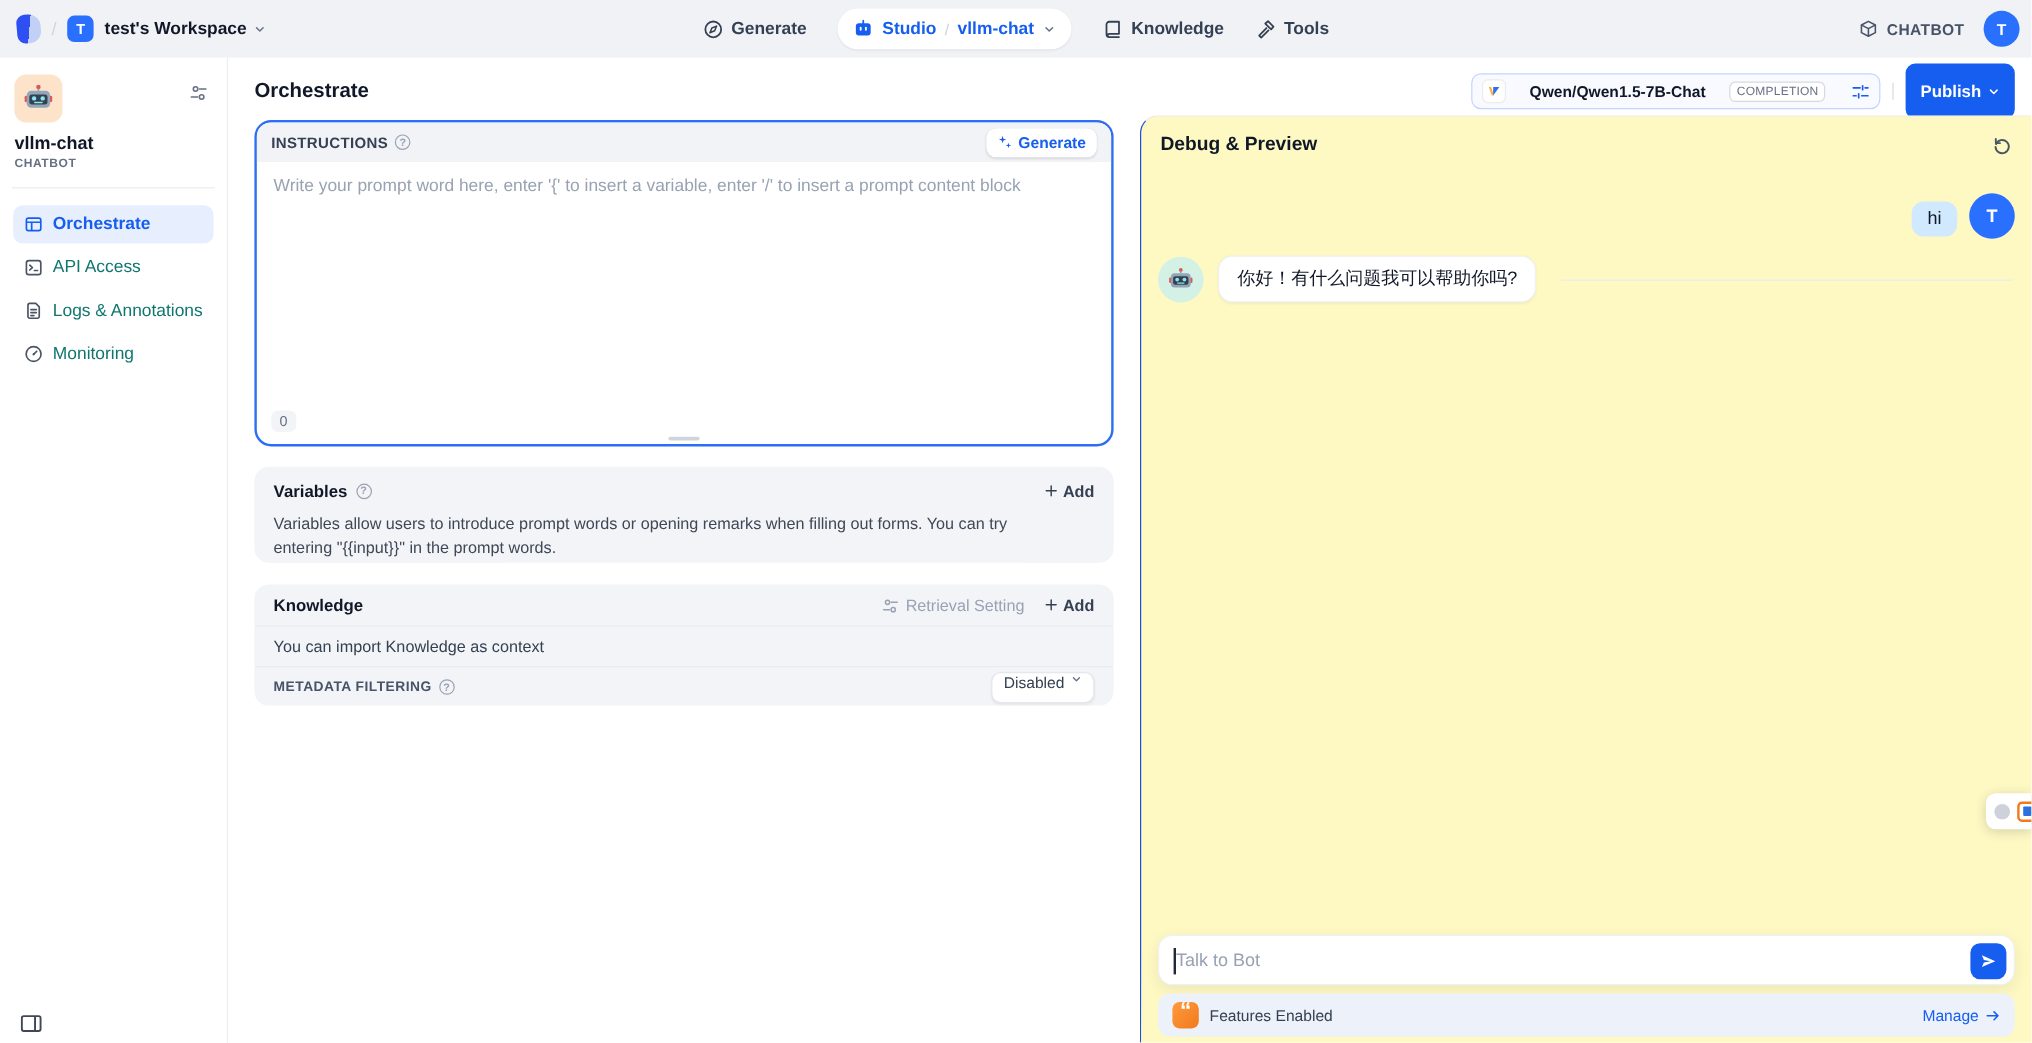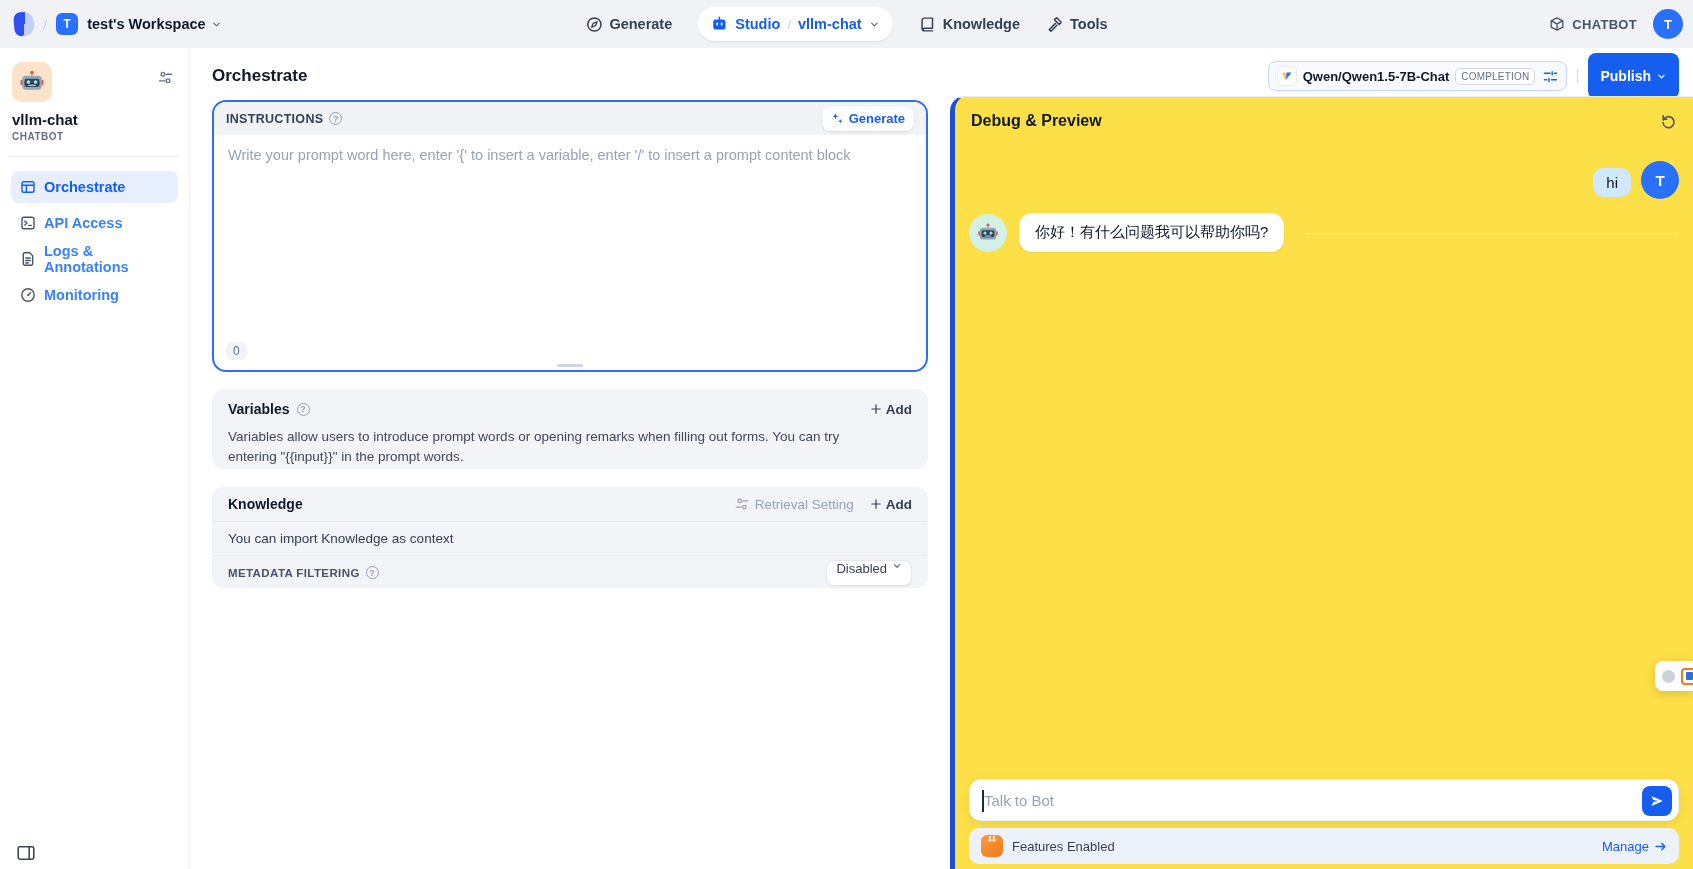--- a/index.html
+++ b/index.html
@@ -27,32 +27,32 @@
   .user-avatar{width:30px;height:30px;border-radius:50%;background:#2970ff;color:#fff;font-size:13px;font-weight:700;display:flex;align-items:center;justify-content:center}
 
   
   .sidebar{position:absolute;top:48px;left:0;bottom:0;width:190px;background:#fff;border-right:1px solid #eceef2;padding:14px 10px;z-index:10}
   .app-head{position:relative;padding:0 2px}
   .app-icon{width:40px;height:40px;border-radius:10px;background:#fde3c9;display:flex;align-items:center;justify-content:center}
   .app-settings{position:absolute;top:8px;right:6px;color:#667085;cursor:pointer}
   .app-name{margin-top:9px;font-size:15px;font-weight:700;color:#101828}
   .app-type{margin-top:3px;font-size:10px;font-weight:600;letter-spacing:.5px;color:#667085}
   .sb-divider{height:1px;background:#e9ebf0;margin:14px 0 14px}
-  .sb-item{display:flex;align-items:center;gap:8px;height:32px;border-radius:8px;padding:0 9px;margin:0 1px 4px;font-size:14.5px;font-weight:700;color:#3b82f6;cursor:pointer}
+  .sb-item{display:flex;align-items:center;gap:8px;height:32px;border-radius:8px;padding:0 9px;margin:0 1px 4px;font-size:14.5px;font-weight:400;color:#0f766e;cursor:pointer}
   .sb-item .sb-icon{color:#4b5565}
   .sb-item.active{background:#e7effe;color:#155eef;font-weight:600}
   .sb-item.active .sb-icon{color:#155eef}
   .collapse-btn{position:absolute;left:17px;bottom:8px;color:#3f4856;cursor:pointer}
 
   
   .main{position:absolute;top:48px;left:190px;right:0;bottom:0;background:#fff}
   .main-header{position:absolute;top:10px;left:22px;right:14px;height:36px;display:flex;align-items:center;justify-content:space-between}
   .page-title{font-size:17px;font-weight:700;color:#101828}
   .mh-right{display:flex;align-items:center}
-  .model-pill{display:flex;align-items:center;gap:6px;height:30px;border:1px solid #c3d4fe;background:#f8faff;border-radius:8px;padding:0 8px;cursor:pointer}
+  .model-pill{display:flex;align-items:center;gap:20px;height:30px;border:1px solid #c3d4fe;background:#f8faff;border-radius:8px;padding:0 8px;cursor:pointer}
   .vllm-ic{width:20px;height:20px;border-radius:5px;background:#fff;border:1px solid #ececec;display:flex;align-items:center;justify-content:center}
   .model-name{font-size:13px;font-weight:600;color:#101828}
   .model-mode{font-size:10px;font-weight:500;color:#667085;border:1px solid #d5d9e0;background:#fff;border-radius:5px;padding:2px 5px;letter-spacing:.2px}
   .model-tune{color:#155eef;margin-left:2px}
   .mh-div{width:1px;height:14px;background:#d5d9e0;margin:0 10px}
   .publish-btn{display:flex;align-items:center;gap:5px;height:46px;background:#155eef;color:#fff;font-size:14px;font-weight:700;border:none;border-radius:8px;padding:0 12px;cursor:pointer}
   .publish-btn .chev{color:#fff}
 
   
   .config{position:absolute;top:52px;left:22px;width:716px}
@@ -72,29 +72,29 @@
   .panel{background:#f3f4f7;border-radius:12px}
   .vars{margin-top:17px;height:80px;padding:12px 16px}
   .panel-head{display:flex;align-items:center;justify-content:space-between}
   .panel-title{display:flex;align-items:center;gap:7px;font-size:14px;font-weight:700;color:#101828}
   .add-btn{display:flex;align-items:center;gap:4px;font-size:13.5px;font-weight:600;color:#354052;background:none;border:none;cursor:pointer;font-family:inherit}
   .vars-desc{margin-top:10px;font-size:13.5px;line-height:1.45;color:#3f4856;max-width:660px}
   .knowledge{margin-top:18px;height:101px}
   .kn-row{display:flex;align-items:center;justify-content:space-between;padding:0 16px}
   .kn-head{height:34px}
   .kn-right{display:flex;align-items:center;gap:16px}
-  .retrieval-btn{display:flex;align-items:flex-start;gap:6px;font-size:13.5px;font-weight:500;color:#98a2b3;background:none;border:none;cursor:default;font-family:inherit}
+  .retrieval-btn{display:flex;align-items:flex-end;gap:6px;font-size:13.5px;font-weight:500;color:#98a2b3;background:none;border:none;cursor:default;font-family:inherit}
   .kn-div{height:1px;background:#e9ebf0;margin:0 1px}
   .kn-body{height:33px;display:flex;align-items:center;padding:0 16px;font-size:13.5px;color:#354052}
   .kn-foot{height:33px}
   .meta-label{display:flex;align-items:center;gap:6px;font-size:11.5px;font-weight:700;letter-spacing:.4px;color:#475467}
   .disabled-btn{display:flex;align-items:flex-start;gap:5px;height:26px;background:#fff;border:1px solid #e4e7ec;box-shadow:0 1px 2px rgba(16,24,40,.06);border-radius:8px;padding:0 9px;font-size:13px;font-weight:500;color:#354052;cursor:pointer;font-family:inherit}
 
   
-  .debug{position:absolute;top:48px;left:760px;right:0;bottom:0;background:#fde047;border-left:5px solid #1d4ed8;border-top:1px solid #e9ebf0;border-top-left-radius:15px}
+  .debug{position:absolute;top:48px;left:760px;right:0;bottom:0;background:#fef9c3;border-left:1px solid #1d4ed8;border-top:1px solid #e9ebf0;border-top-left-radius:15px}
   .debug-head{position:absolute;top:0;left:0;right:0;height:48px;display:flex;align-items:center;justify-content:space-between;padding:0 16px}
   .debug-title{font-size:16px;font-weight:700;color:#101828}
   .restart-btn{color:#4b5563;background:none;border:none;cursor:pointer}
   .chat-divider{position:absolute;top:136px;left:350px;right:16px;height:1px;background:#e9ebf0}
   .msg-user{position:absolute;top:64px;right:14px;display:flex;align-items:flex-start;gap:10px}
   .bubble-user{margin-top:7px;background:#d1e9ff;border-radius:10px;padding:6px 13px;font-size:15px;color:#101828}
   .chat-avatar-user{width:38px;height:38px;border-radius:50%;background:#2970ff;color:#fff;font-size:15px;font-weight:700;display:flex;align-items:center;justify-content:center}
   .msg-bot{position:absolute;top:116px;left:14px;display:flex;align-items:flex-end;gap:12px}
   .chat-avatar-bot{width:38px;height:38px;border-radius:50%;background:#d3f1e4;display:flex;align-items:center;justify-content:center}
   .bubble-bot{background:#fff;border:1px solid #f0f1f4;border-radius:12px;padding:9px 15px;font-size:15px;color:#101828;box-shadow:0 1px 2px rgba(16,24,40,.06)}

